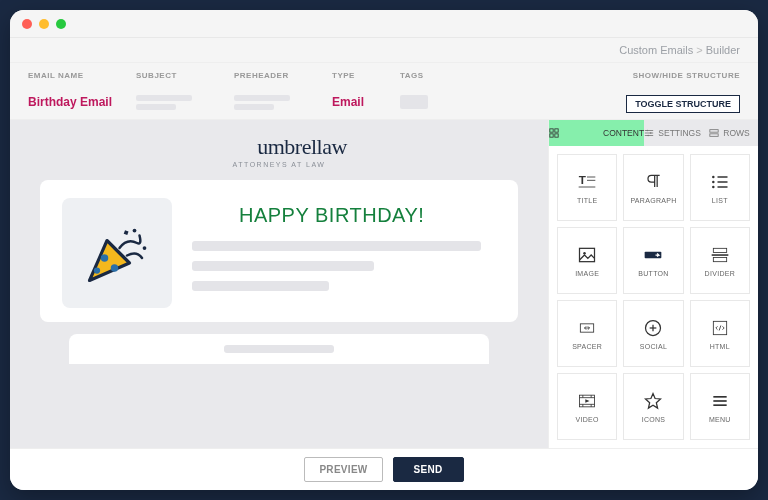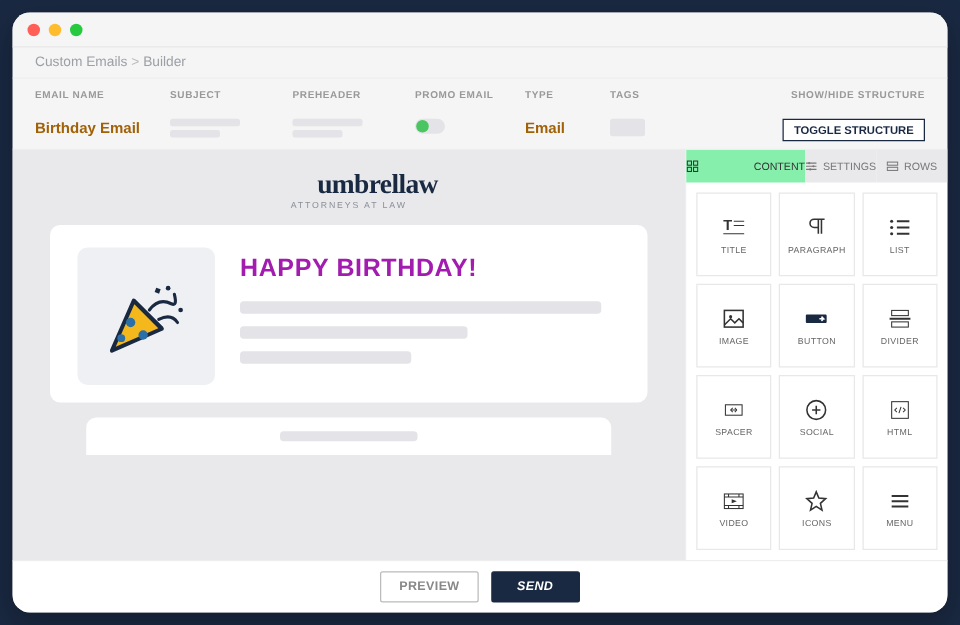--- a/index.html
+++ b/index.html
@@ -3,58 +3,58 @@
 <meta charset="utf-8">
 <style>
 * { box-sizing: border-box; margin: 0; padding: 0; font-family: -apple-system, BlinkMacSystemFont, "Segoe UI", Helvetica, Arial, sans-serif; }
 body { background: #1a2942; padding: 10px; }
 .window { width: 748px; height: 480px; background: #f5f5f5; border-radius: 14px; overflow: hidden; display: flex; flex-direction: column; box-shadow: 0 8px 24px rgba(0,0,0,0.3); }
 .titlebar { height: 28px; background: #f5f5f5; display: flex; align-items: center; padding: 0 12px; gap: 7px; border-bottom: 1px solid #e8e8e8; }
 .dot { width: 10px; height: 10px; border-radius: 50%; }
 .dot.red { background: #ff5f56; }
 .dot.yellow { background: #ffbd2e; }
 .dot.green { background: #27c93f; }
-.breadcrumb { padding: 6px 18px; font-size: 11px; color: #9ca0a6; border-bottom: 1px solid #eee; }
+.breadcrumb { padding: 6px 18px; font-size: 11px; color: #9ca0a6; border-bottom: 1px solid #eee; text-align: right; }
 .breadcrumb span + span::before { content: " > "; color: #bbb; }
 .meta-row { display: flex; align-items: flex-start; padding: 8px 18px 6px; gap: 18px; border-bottom: 1px solid #eee; }
 .meta-col { display: flex; flex-direction: column; gap: 15px; }
 .meta-label { font-size: 8px; letter-spacing: 0.5px; color: #999; font-weight: 600; }
-.meta-value { font-size: 12px; font-weight: 700; color: #a16207; }
+.meta-value { font-size: 12px; font-weight: 700; color: #be185d; }
 .skeleton-bars { display: flex; flex-direction: column; gap: 3px; }
 .bar { background: #e4e4e8; height: 6px; border-radius: 2px; }
 .toggle-pill { width: 24px; height: 12px; background: #e4e4e8; border-radius: 6px; position: relative; }
 .toggle-pill .knob { position: absolute; left: 1px; top: 1px; width: 10px; height: 10px; background: #4ac561; border-radius: 50%; }
 .tag-box { width: 28px; height: 14px; background: #e4e4e8; border-radius: 2px; }
 .toggle-btn { font-size: 9px; font-weight: 700; padding: 3px 8px; border: 1px solid #1a2942; background: #fff; color: #1a2942; }
 .workspace { flex: 1; display: flex; overflow: hidden; }
 .canvas { flex: 1; background: #e9e9ec; display: flex; flex-direction: column; align-items: center; padding: 14px 30px 0; overflow: hidden; }
-.brand { font-family: Georgia, 'Times New Roman', serif; font-size: 22px; font-weight: 700; color: #1a2942; letter-spacing: -0.5px; margin-left: 46px; }
+.brand { font-family: Georgia, 'Times New Roman', serif; font-size: 22px; font-weight: 400; color: #1a2942; letter-spacing: -0.5px; margin-left: 46px; }
 .brand-sub { font-size: 7px; letter-spacing: 1.5px; color: #8a8f97; margin-top: 1px; margin-bottom: 12px; }
 .card { width: 100%; background: #fff; border-radius: 8px; padding: 18px 22px 14px; display: flex; gap: 20px; align-items: flex-start; }
 .party-box { width: 110px; height: 110px; background: #eef0f3; border-radius: 8px; display: flex; align-items: center; justify-content: center; flex-shrink: 0; }
 .party-box svg { width: 80px; height: 80px; }
 .card-body { flex: 1; padding-top: 6px; }
-.headline { font-size: 20px; font-weight: 700; color: #a21caf; letter-spacing: 0.5px; margin-bottom: 14px; }
+.headline { font-size: 20px; font-weight: 400; color: #15803d; letter-spacing: 0.5px; margin-bottom: 14px; margin-left: 47px; }
 .pbar { background: #e4e4e8; height: 10px; border-radius: 3px; margin-bottom: 10px; }
 .bottom-card { width: 88%; background: #fff; border-radius: 8px 8px 0 0; margin-top: 12px; height: 30px; display:flex; align-items:center; justify-content:center; }
 .bottom-card .pbar { width: 110px; height: 8px; margin: 0; }
 .panel { width: 210px; background: #fff; display: flex; flex-direction: column; border-left: 1px solid #eee; }
 .tabs { display: flex; height: 26px; font-size: 8.5px; }
 .tab { flex: 1; display: flex; align-items: center; justify-content: center; gap: 4px; color: #777; background: #e9e9ec; cursor: pointer; }
 .tab.active { background: #86efac; color: #333; font-weight: 400; gap: 44px; }
 .tab svg { width: 10px; height: 10px; }
 .grid { flex: 1; display: grid; grid-template-columns: repeat(3, 1fr); gap: 6px; padding: 8px; overflow: auto; }
 .tile { border: 1px solid #e8e8e8; background: #fff; display: flex; flex-direction: column; align-items: center; justify-content: center; gap: 5px; padding: 8px 2px; cursor: pointer; }
 .tile svg { width: 20px; height: 20px; }
 .tile-label { font-size: 7px; color: #666; font-weight: 500; letter-spacing: 0.3px; }
 .footer { height: 42px; background: #fff; display: flex; align-items: center; justify-content: center; gap: 10px; border-top: 1px solid #eee; }
 .btn { font-size: 10px; font-weight: 700; padding: 6px 14px; border-radius: 2px; cursor: pointer; letter-spacing: 0.3px; }
 .btn.outline { background: #fff; border: 1px solid #bbb; color: #888; }
 .btn.blue { background: #6aa9cf; border: 1px solid #6aa9cf; color: #fff; }
-.btn.dark { background: #1a2942; border: 1px solid #1a2942; color: #fff; padding: 6px 20px; font-style: italic; }
+.btn.dark { background: #1a2942; border: 1px solid #1a2942; color: #fff; padding: 6px 20px; }
 </style>
 </head>
 <body>
 
 <div class="window">
   <div class="titlebar">
     <div class="dot red"></div>
     <div class="dot yellow"></div>
     <div class="dot green"></div>
   </div>
@@ -73,26 +73,20 @@
       <div class="skeleton-bars">
           <div class="bar" style="width:56px"></div>
           <div class="bar" style="width:40px"></div>
         </div>
     </div>
     <div class="meta-col" style="width:80px">
       <div class="meta-label">PREHEADER</div>
       <div class="skeleton-bars">
           <div class="bar" style="width:56px"></div>
           <div class="bar" style="width:40px"></div>
-        </div>
-    </div>
-    <div class="meta-col" style="width:70px">
-      <div class="meta-label">PROMO EMAIL</div>
-      <div class="toggle-pill">
-          <div class="knob"></div>
         </div>
     </div>
     <div class="meta-col" style="width:50px">
       <div class="meta-label">TYPE</div>
       <div class="meta-value">Email</div>
     </div>
     <div class="meta-col" style="width:50px">
       <div class="meta-label">TAGS</div>
       <div class="tag-box"></div>
     </div>

